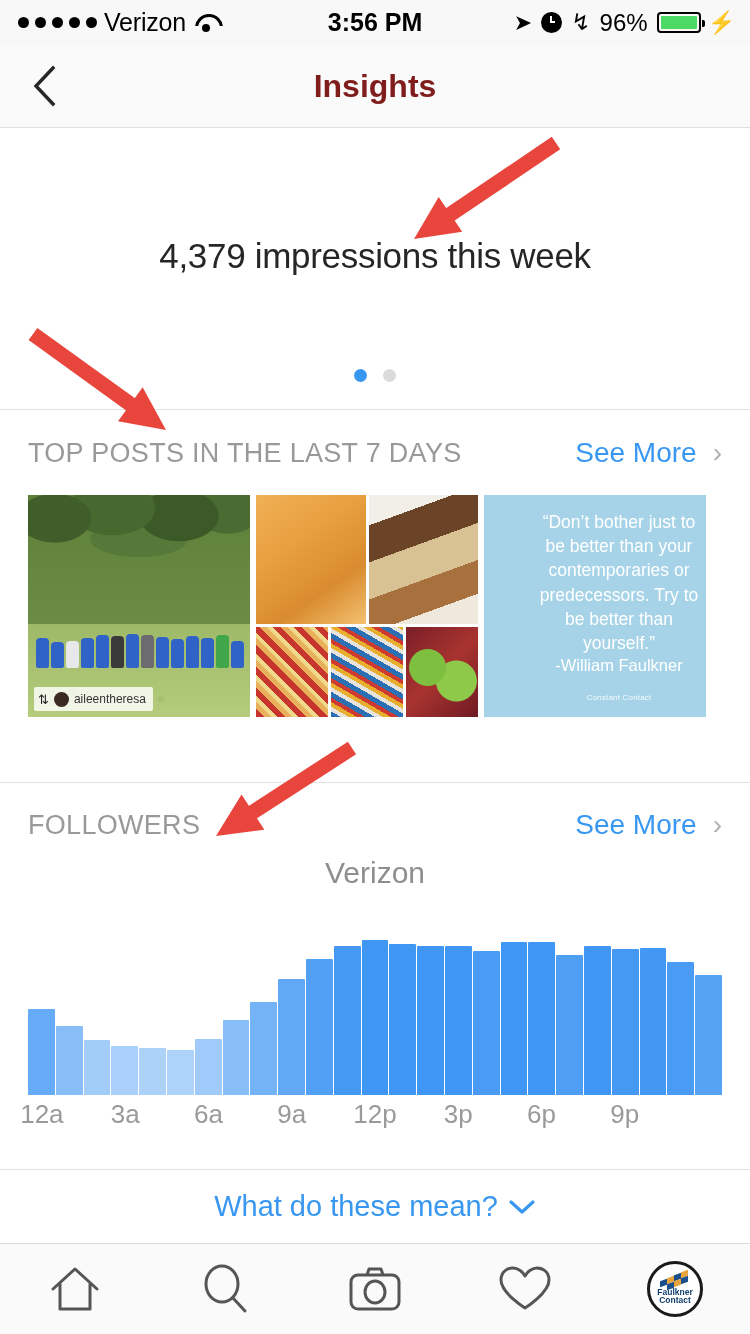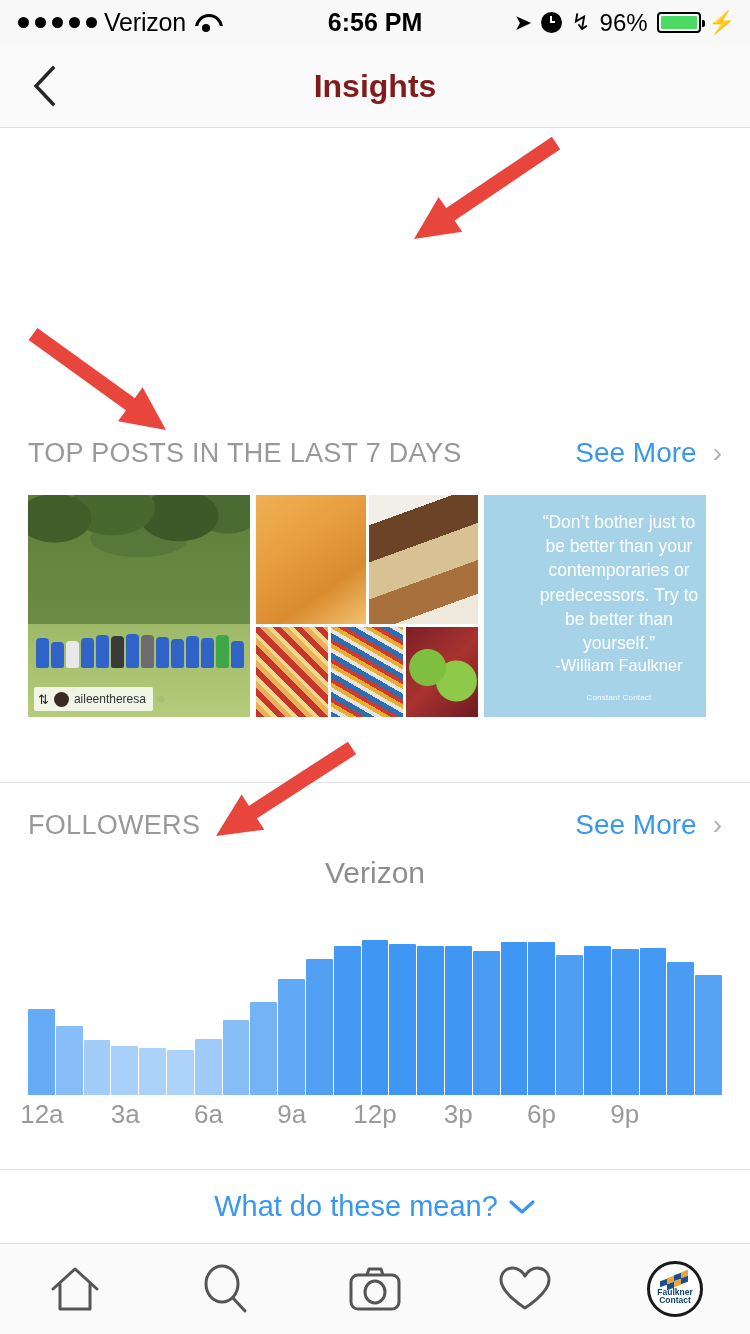--- a/index.html
+++ b/index.html
@@ -191,21 +191,21 @@
       <span class="dots">
         <i></i>
           <i></i>
           <i></i>
           <i></i>
           <i></i>
       </span>
       <span class="carrier">Verizon</span>
       <span class="wifi"></span>
     </div>
-    <div class="sb-time">6:56 PM</div>
+    <div class="sb-time">3:56 PM</div>
     <div class="sb-right">
       <span class="loc-arrow">➤</span>
       <span class="alarm"></span>
       <span class="bt">↯</span>
       <span class="batt-pct">96%</span>
       <span class="batt">
           <div></div>
         </span>
       <span class="bolt">⚡</span>
     </div>
@@ -213,20 +213,27 @@
 
   <div class="navbar">
     <div class="nav-back">
       <svg width="26" height="44" viewBox="0 0 26 44">
         <path d="M22 4 L5 22 L22 40" fill="none" stroke="#262626" stroke-width="3.4" stroke-linecap="square"></path>
       </svg>
     </div>
     <div class="nav-title">Insights</div>
   </div>
 
+  <div class="impressions-card">
+    <div class="impressions-text">4,379 impressions this week</div>
+    <div class="pager">
+      <i style="background:#3897f0"></i>
+      <i style="background:#dbdbdb"></i>
+    </div>
+  </div>
 
   <div class="topposts-section">
     <div class="sec-head">
       <div class="sec-title">TOP POSTS IN THE LAST 7 DAYS</div>
       <div class="sec-more">
         <span class="sec-more-label">See More</span>
         <span class="chev-right">›</span>
       </div>
     </div>
 

